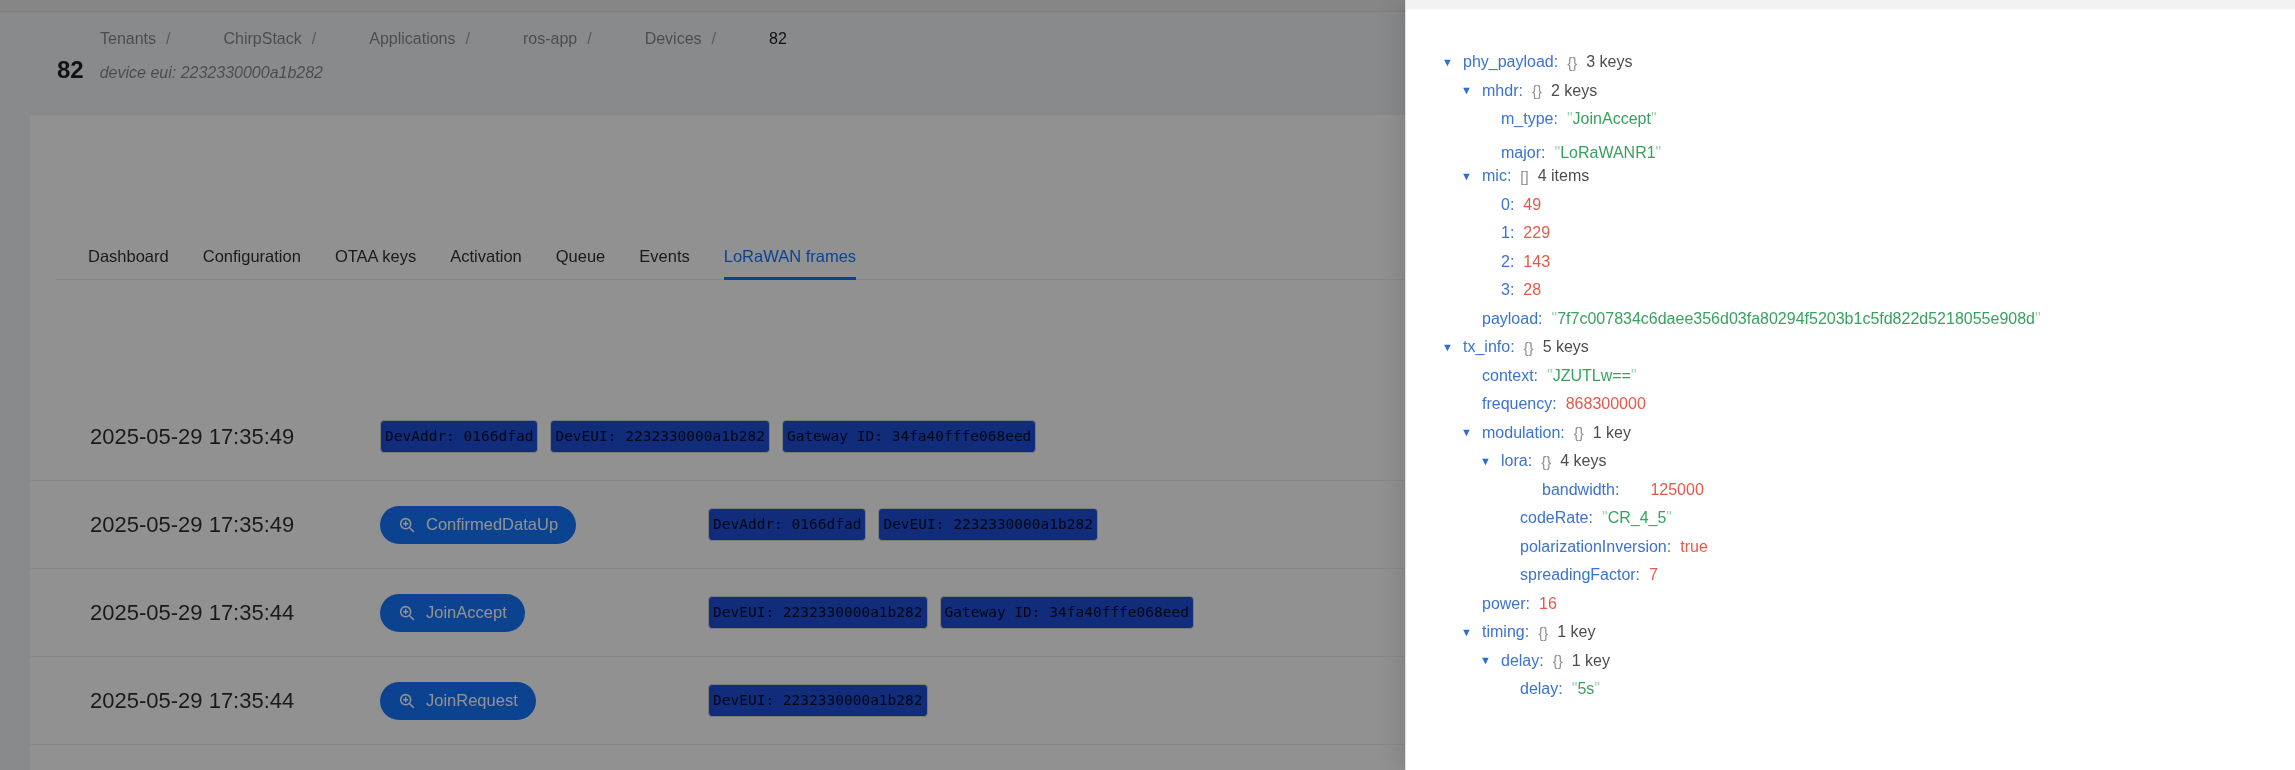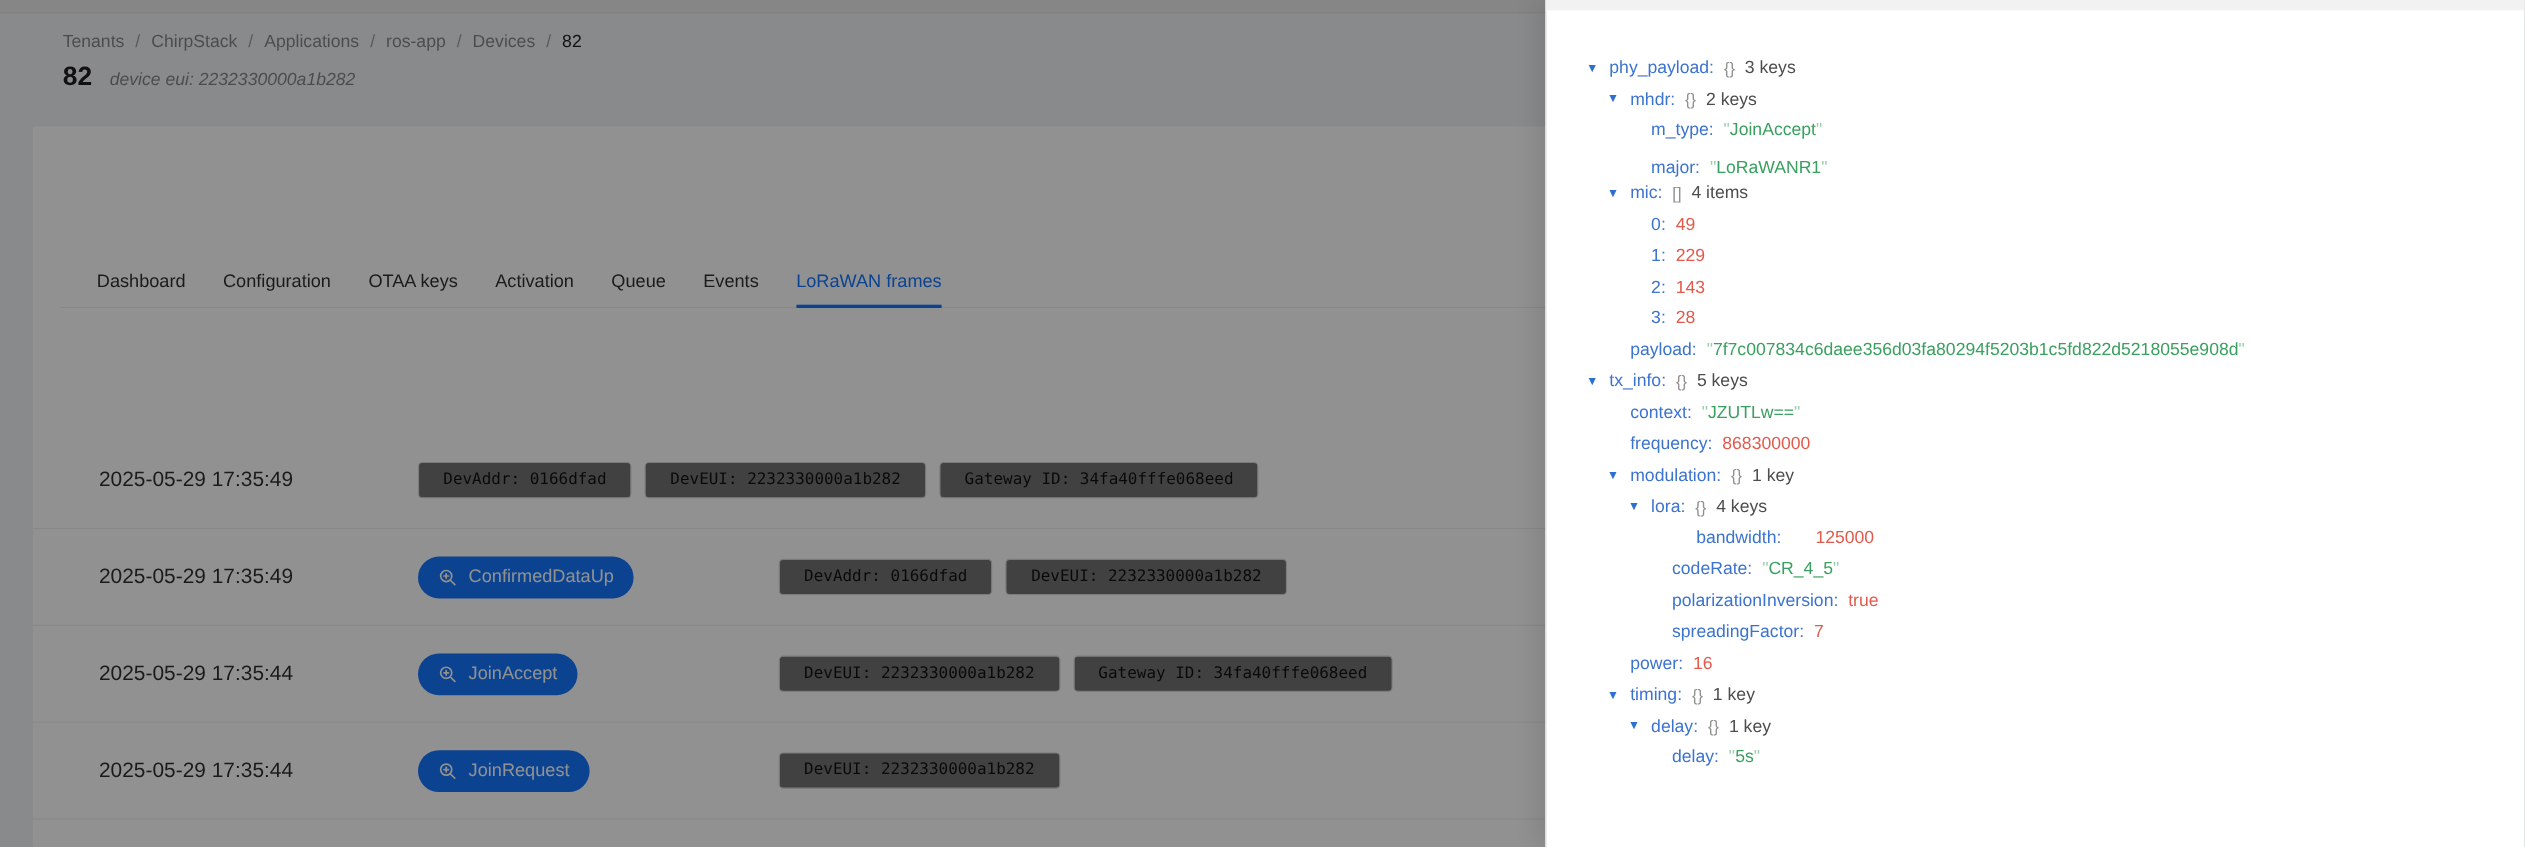--- a/index.html
+++ b/index.html
@@ -11,41 +11,41 @@
     --meta-gray:#4d4d4d;
     --bracket-gray:#909090;
   }
   *{box-sizing:border-box;margin:0;padding:0;}
   body{font-family:"Liberation Sans","DejaVu Sans",sans-serif;}
   .screen{position:relative;width:2295px;height:770px;background:#f0f2f5;overflow:hidden;}
 
   
   .top-strip{position:absolute;left:0;top:0;width:100%;height:12px;background:#ececec;border-bottom:1px solid #e0e0e0;}
   .breadcrumb{position:absolute;left:57px;top:30px;font-size:16px;color:rgba(0,0,0,.45);display:flex;align-items:center;gap:10px;white-space:nowrap;}
-  .bc-item{cursor:pointer;}
+  .bc-item{cursor:pointer;margin-left:43px;}
   .bc-item.current{color:rgba(0,0,0,.88);}
   .bc-sep{color:rgba(0,0,0,.35);}
   .page-header{position:absolute;left:57px;top:56px;display:flex;align-items:baseline;gap:16px;white-space:nowrap;}
   .page-title{font-size:24px;font-weight:700;color:rgba(0,0,0,.88);}
   .page-subtitle{font-size:16px;color:rgba(0,0,0,.45);font-style:italic;}
 
   .card{position:absolute;left:30px;top:115px;width:2235px;height:655px;background:#fff;}
   .tabs{position:absolute;left:25px;right:0;top:118px;height:47px;border-bottom:1px solid #f0f0f0;display:flex;gap:34px;padding-left:33px;font-size:16.5px;color:rgba(0,0,0,.82);}
   .tab{position:relative;line-height:46px;cursor:pointer;white-space:nowrap;}
   .tab.active{color:var(--accent);}
   .tab.active::after{content:"";position:absolute;left:0;right:0;bottom:-1px;height:3px;background:var(--accent);}
 
   .rows{position:absolute;left:0;right:0;top:278px;}
   .frow{height:88px;display:flex;align-items:center;padding-left:60px;border-bottom:1px solid #f0f0f0;white-space:nowrap;}
-  .ftime{width:290px;font-size:19px;color:rgba(0,0,0,.82);flex:0 0 auto;}
+  .ftime{width:290px;font-size:22px;color:rgba(0,0,0,.82);flex:0 0 auto;}
   .fbadge-slot{width:328px;flex:0 0 auto;}
   .fbadge{display:inline-flex;align-items:center;gap:10px;height:38px;padding:0 18px;background:var(--accent);color:#fff;border-radius:19px;font-size:16.5px;cursor:pointer;border:none;}
   .fbadge svg{display:block;}
   .ftags{display:flex;gap:12px;}
-  .ftag{font-family:"DejaVu Sans Mono","Liberation Mono",monospace;font-size:14.5px;color:rgba(0,0,0,.85);background:#737373;border:1px solid #d9d9d9;border-radius:4px;padding:6px 22px;line-height:19px;}
+  .ftag{font-family:"DejaVu Sans Mono","Liberation Mono",monospace;font-size:14.5px;color:rgba(0,0,0,.85);background:#1d4ed8;border:1px solid #d9d9d9;border-radius:4px;padding:6px 4px;line-height:19px;}
 
   
   .mask{position:absolute;left:0;top:0;width:1405px;height:770px;background:rgba(0,0,0,.43);z-index:5;cursor:pointer;}
 
   
   .drawer{position:absolute;left:1405px;top:0;width:890px;height:770px;background:#fff;z-index:6;border-left:1px solid #dedede;box-shadow:-8px 0 20px rgba(0,0,0,.10);}
   .drawer-strip{height:10px;background:#f2f2f2;border-bottom:1px solid #fafafa;}
   .json-tree{padding:38px 16px 0 36px;font-size:16px;}
   .trow{height:28.5px;display:flex;align-items:center;white-space:nowrap;}
   .arrow{width:21px;flex:0 0 auto;font-size:11px;color:#2d6fd0;cursor:pointer;line-height:1;}

